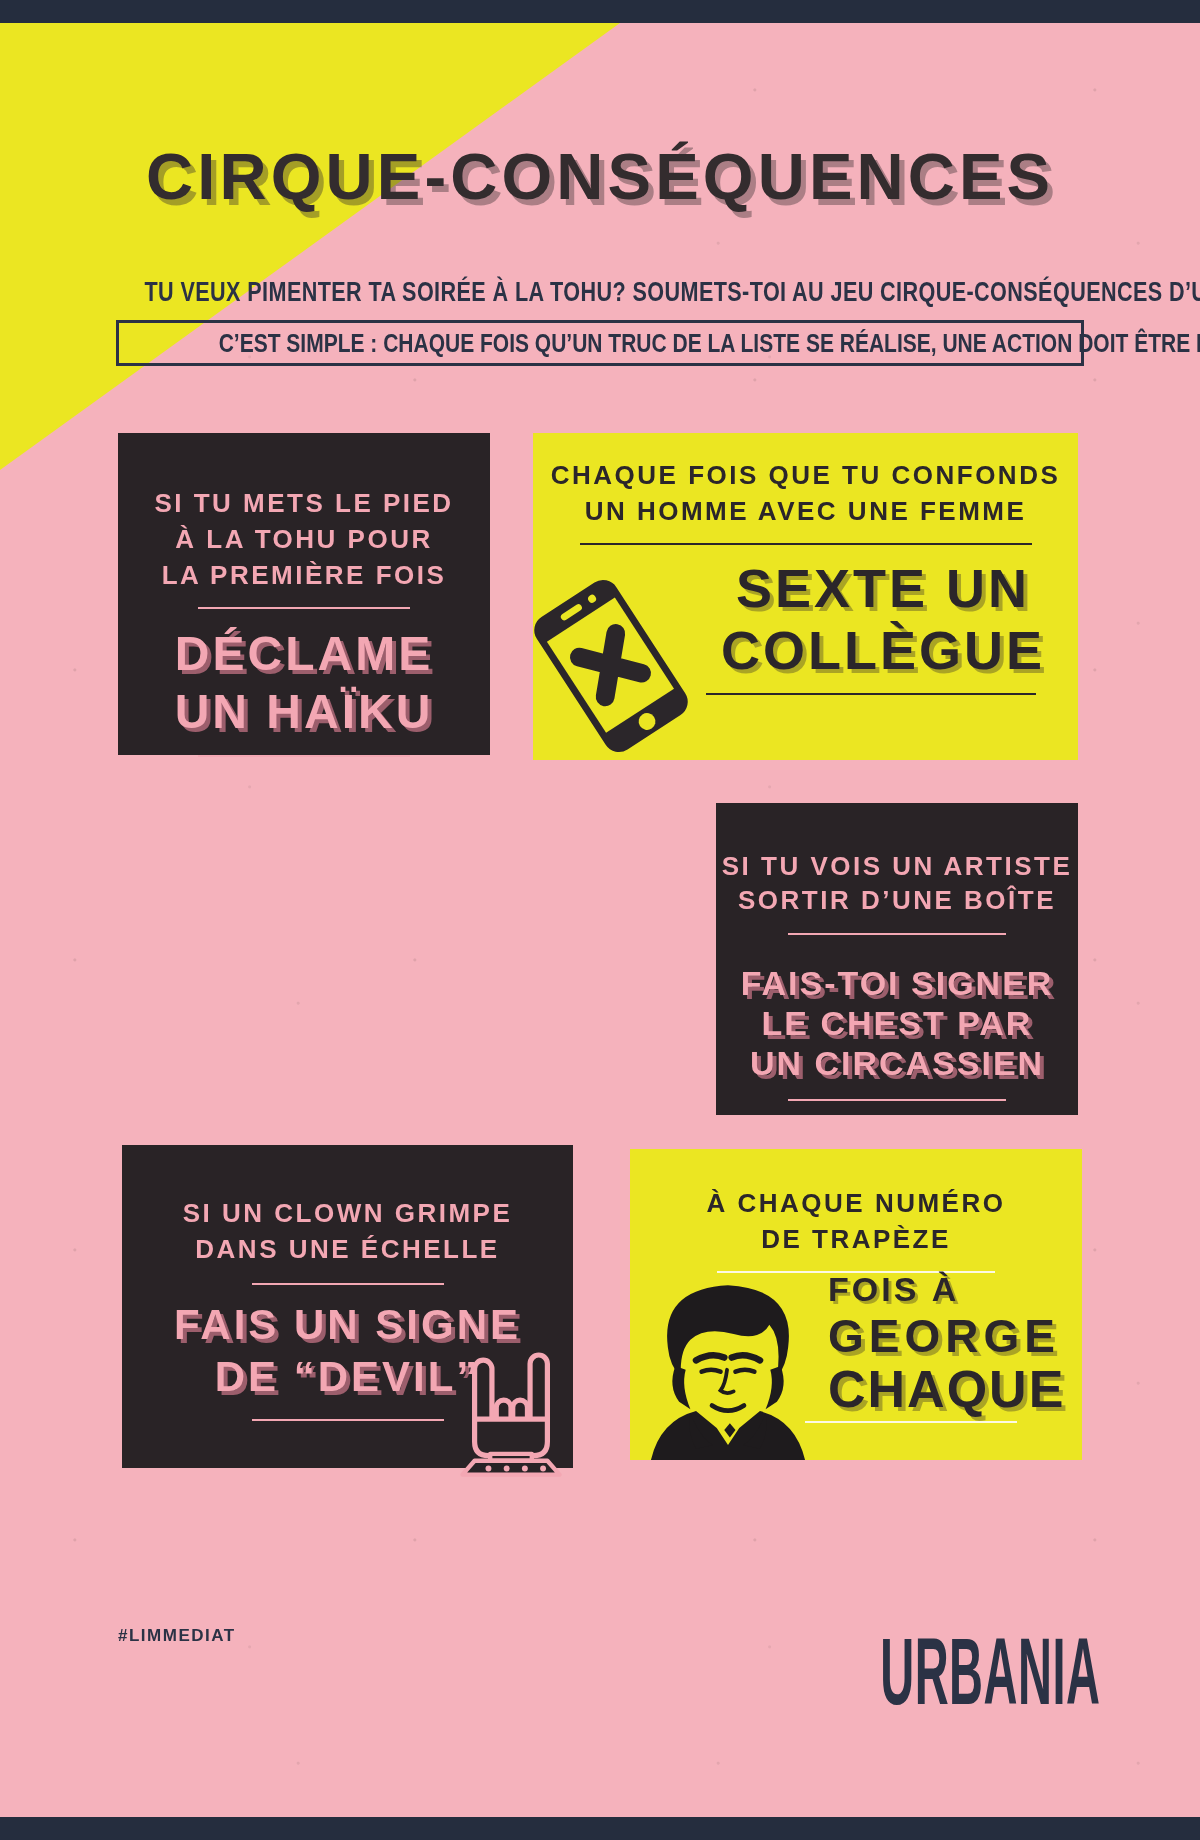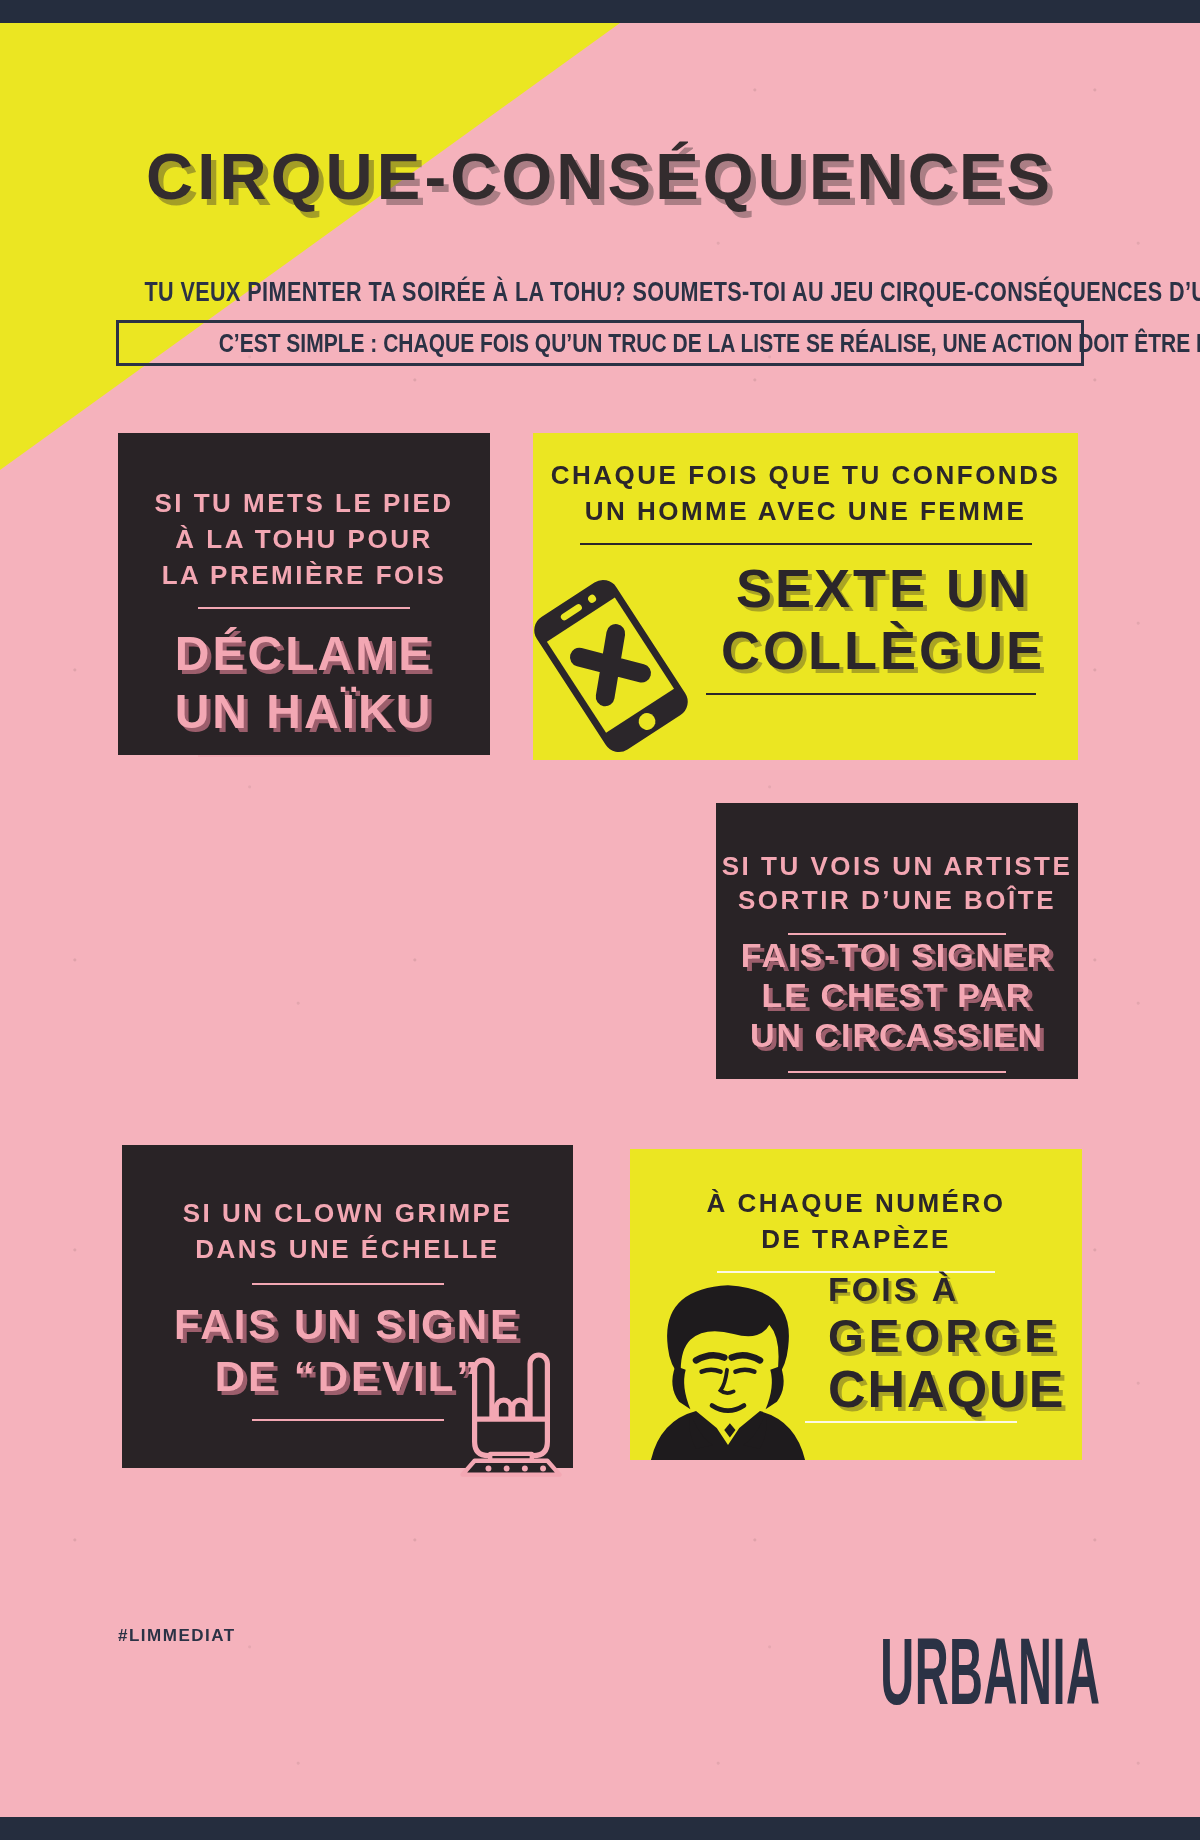--- a/index.html
+++ b/index.html
@@ -65,24 +65,24 @@
   .phone{position:absolute;left:20px;top:152px;width:116px;height:162px;
     transform:rotate(-33deg);transform-origin:center;}
 
   
   #card3{left:121px;top:802px;width:541px;height:313px;}
   #card3 .cond{padding-top:44px;}
   #card3 .rule{width:434px;}
   #card3 .action{margin-top:12px;font-size:52px;line-height:60px;}
 
   
-  #card4{left:716px;top:803px;width:362px;height:276px;}
+  #card4{left:716px;top:803px;width:362px;height:312px;}
   #card4 .cond{padding-top:46px;line-height:34px;}
   #card4 .rule{width:218px;margin-top:16px;}
-  #card4 .action{margin-top:0;font-size:34px;line-height:40px;letter-spacing:2px;}
+  #card4 .action{margin-top:28px;font-size:34px;line-height:40px;letter-spacing:2px;}
 
   
   #card5{left:122px;top:1145px;width:451px;height:323px;}
   #card5 .cond{padding-top:50px;}
   #card5 .rule{width:192px;margin-top:16px;}
   #card5 .action{margin-top:14px;font-size:42px;line-height:52px;}
   .devil-hand{position:absolute;right:10px;bottom:-14px;width:104px;height:150px;}
 
   
   #card6{left:630px;top:1149px;width:452px;height:311px;}

